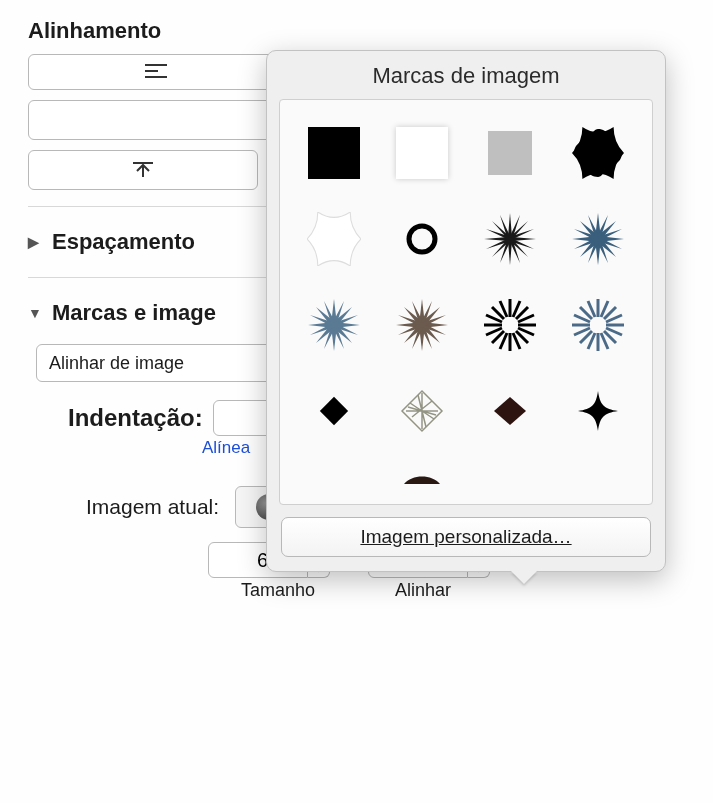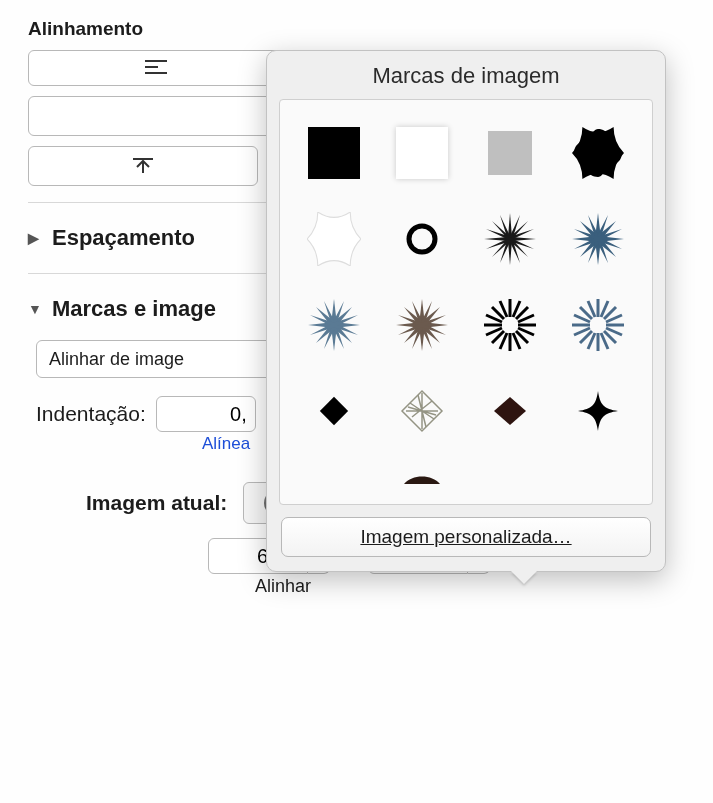--- a/index.html
+++ b/index.html
@@ -12,21 +12,21 @@
       height: 803px;
       position: relative;
       overflow: hidden;
     }
     .panel {
       padding: 18px 28px 0 28px;
       width: 568px;
     }
     .section-title {
       font-weight: 700;
-      font-size: 19px;
+      font-size: 22px;
       margin-bottom: 10px;
     }
     .align-row {
       display: flex;
       gap: 0;
       margin-bottom: 10px;
     }
     .align-btn {
       flex: 1;
       height: 36px;
@@ -71,21 +71,21 @@
       background: #fff;
       width: 480px;
     }
     .indent-row {
       display: flex;
       align-items: center;
       gap: 10px;
       margin-top: 18px;
       margin-left: 8px;
     }
-    .indent-label { font-weight: 400; font-size: 21px; }
+    .indent-label { font-weight: 700; font-size: 24px; margin-left: 32px; }
     .num-input {
       height: 36px;
       border: 1px solid #b8b8b8;
       border-radius: 6px;
       width: 100px;
       text-align: right;
       padding: 0 8px;
       font-size: 20px;
       background: #fff;
     }
@@ -96,21 +96,21 @@
       margin-top: 2px;
     }
     .sublabel { font-size: 17px; color: #1d4ed8; text-align: center; }
     .current-img-row {
       display: flex;
       align-items: center;
       gap: 16px;
       margin-top: 28px;
       margin-left: 58px;
     }
-    .current-img-label { font-weight: 700; font-size: 21px; text-align: center; }
+    .current-img-label { font-weight: 400; font-size: 21px; text-align: center; }
     .preview-btn {
       width: 84px;
       height: 42px;
       border: 1px solid #b8b8b8;
       border-radius: 6px;
       background: #f5f5f5;
       display: flex;
       align-items: center;
       justify-content: center;
       gap: 6px;
@@ -307,20 +307,21 @@
     <span class="updown-icon">↕</span>
     <div class="stepper">
       <input class="stepper-input" value="1 pt" style="">
       <div class="stepper-btns">
         <div>▲</div>
         <div>▼</div>
       </div>
     </div>
   </div>
   <div class="size-labels">
+    <span>Tamanho</span>
     <span>Alinhar</span>
   </div>
 </div>
 
 <div class="popover">
   <div class="popover-title">Marcas de imagem</div>
   <div class="bullet-grid">
 
     <div class="bullet-cell">
       <div style="width:52px;height:52px;background:#000"></div>

